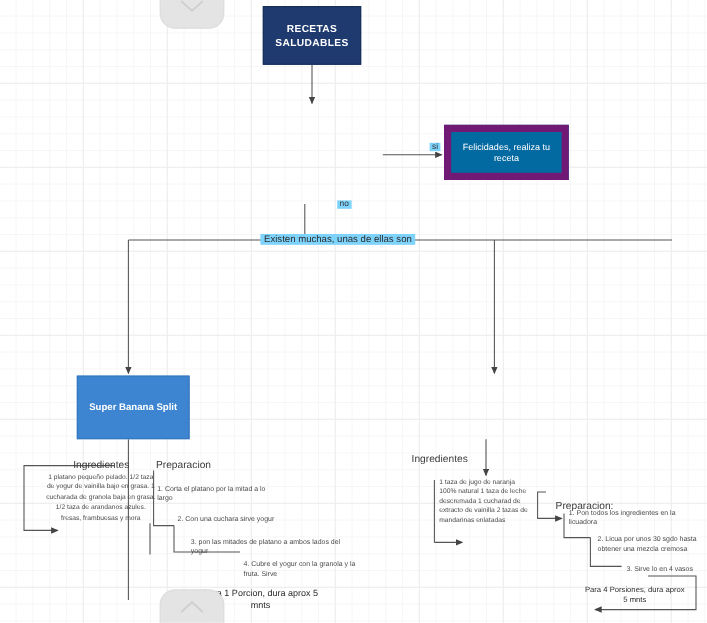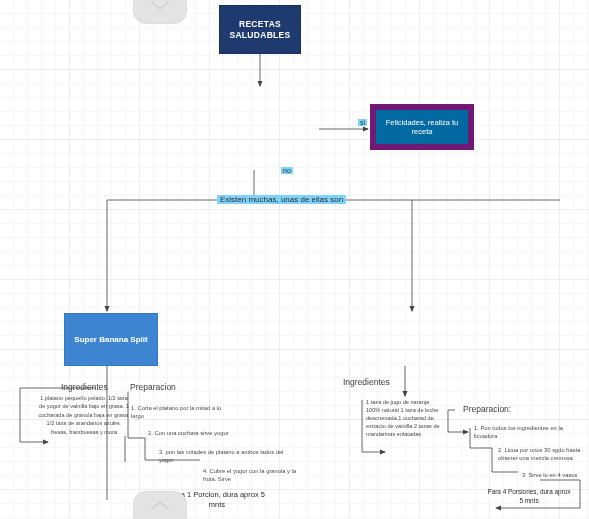--- a/index.html
+++ b/index.html
@@ -54,21 +54,21 @@
 
   .lbl{position:absolute;color:#333;background:#7dd3fc;font-size:7px;white-space:nowrap;margin-left:31px;}
   .lbl.si{left:327px;top:119px;padding:0 2px;}
   .lbl.no{left:250px;top:167px;padding:0 2px;}
   .lbl.existen{left:186px;top:195px;padding:0 3px;font-size:8px;color:#2c2c2c;}
 
   .sect{position:absolute;color:#3a3a3a;font-size:8.5px;background:transparent;}
   .sect.ing-l{left:61px;top:382px;}
   .sect.prep-l{left:130px;top:382px;}
   .sect.ing-r{left:343px;top:377px;}
-  .sect.prep-r{left:463px;top:404px;}
+  .sect.prep-r{left:463px;top:416px;}
 
   .txtblk{position:absolute;font-size:5.6px;line-height:1.5;color:#4a4a4a;}
 
   .ing-left{left:38px;top:394px;width:92px;text-align:center;}
   .ing-right{left:366px;top:398px;width:74px;text-align:left;line-height:1.45;}
 
   .step{position:absolute;font-size:5.8px;line-height:1.45;color:#4a4a4a;}
 
   .s1{left:131px;top:404px;width:104px;}
   .s2{left:148px;top:429px;width:112px;}

